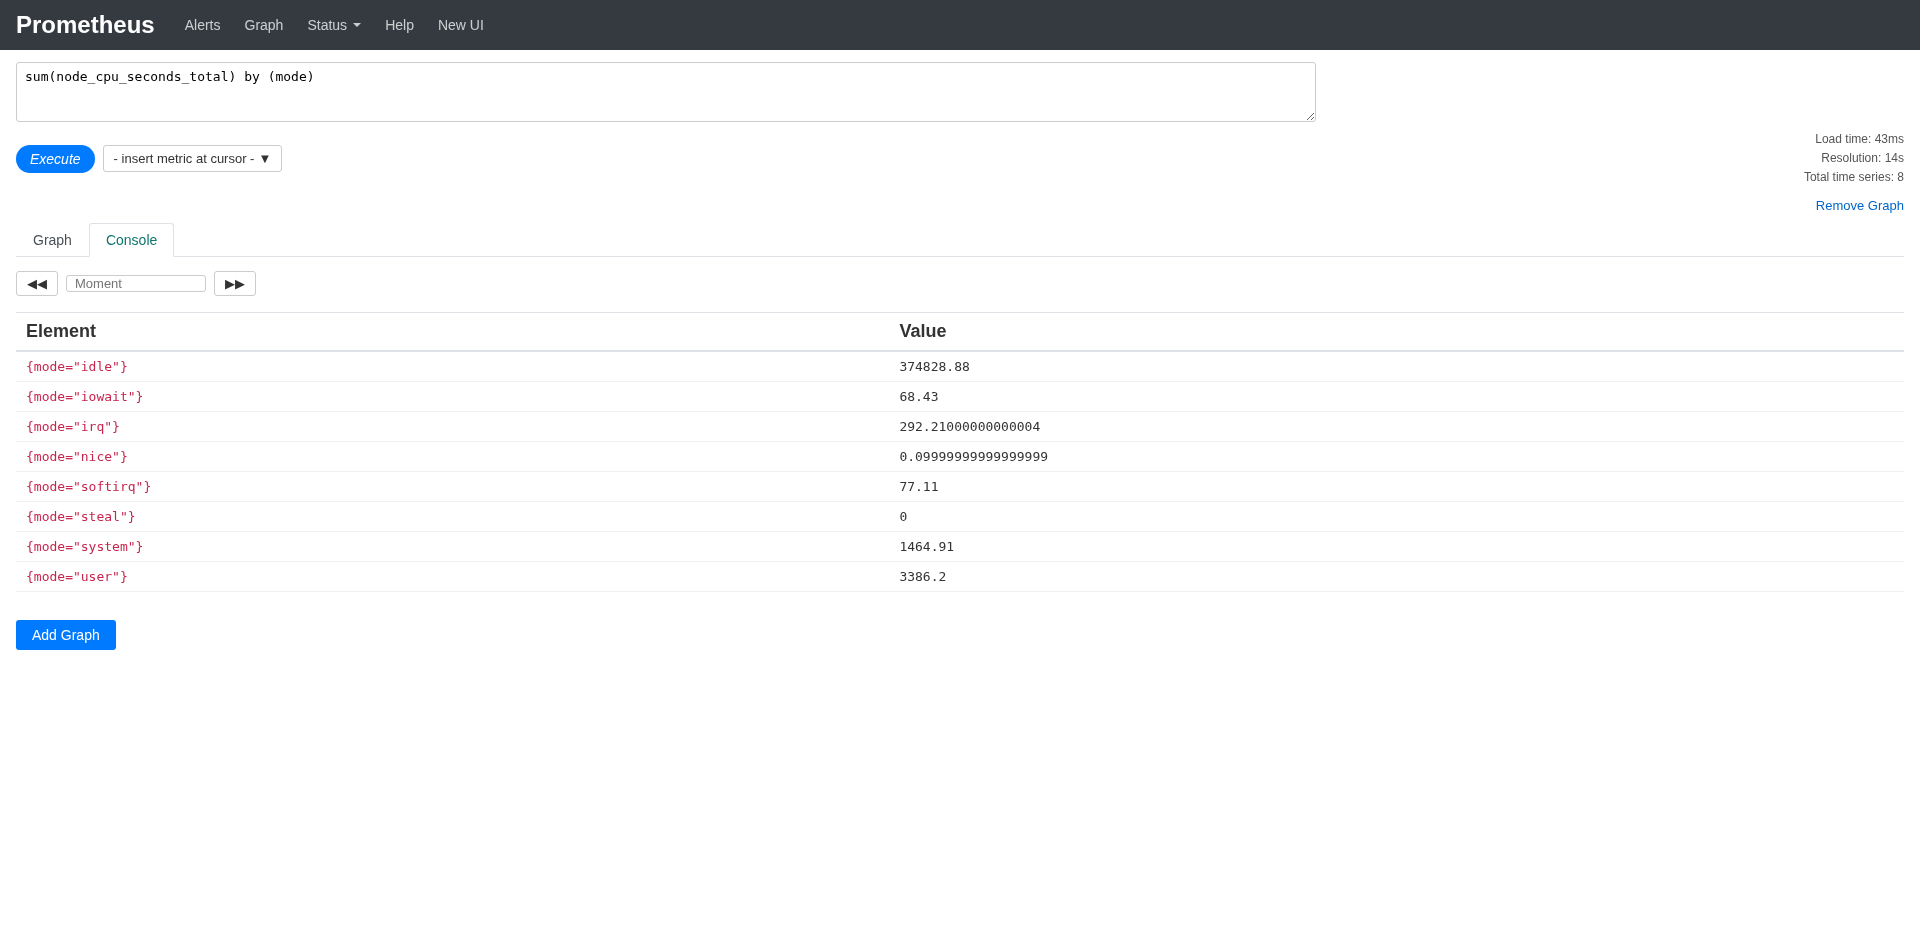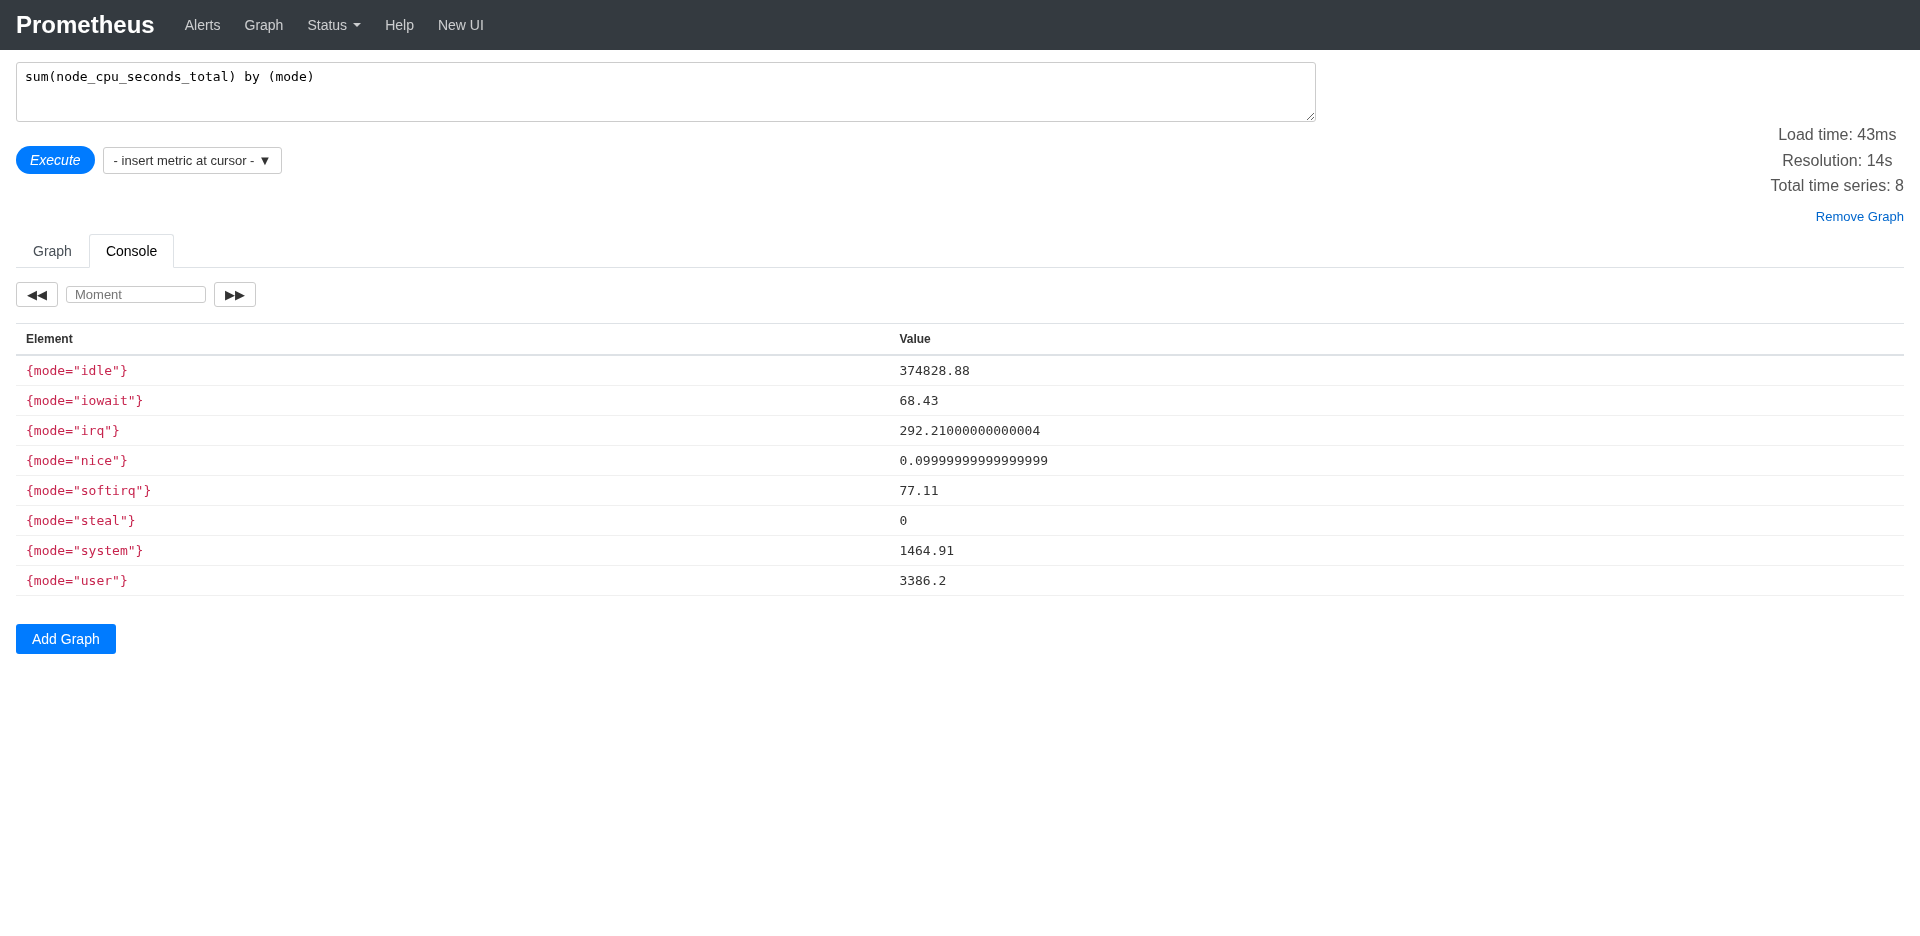--- a/index.html
+++ b/index.html
@@ -69,20 +69,21 @@
       color: #0066cc;
       text-decoration: none;
       font-size: 13px;
       cursor: pointer;
     }
 
     
     .query-area {
       display: flex;
       flex-direction: column;
+      gap: 8px;
       margin-bottom: 10px;
     }
     .query-textarea {
       width: 100%;
       max-width: 1300px;
       height: 60px;
       border: 1px solid #ccc;
       border-radius: 3px;
       padding: 6px 8px;
       font-size: 13px;
@@ -97,22 +98,22 @@
       justify-content: space-between;
     }
     .query-controls-left {
       display: flex;
       align-items: center;
       gap: 8px;
     }
 
     
     .stats {
-      text-align: center;
-      font-size: 16px;
+      text-align: right;
+      font-size: 12px;
       color: #555;
       line-height: 1.6;
     }
 
     
     .btn-execute {
       background-color: #007bff;
       color: #fff;
       border: none;
       border-radius: 14px;
@@ -155,21 +156,21 @@
     .tab {
       padding: 8px 16px;
       cursor: pointer;
       font-size: 14px;
       color: #495057;
       border: 1px solid transparent;
       border-radius: 3px 3px 0 0;
       margin-bottom: -1px;
     }
     .tab.active {
-      color: #000000;
+      color: #0f766e;
       background: #fff;
       border-color: #dee2e6 #dee2e6 #fff;
     }
 
     
     .console-controls {
       display: flex;
       align-items: center;
       gap: 8px;
       margin-bottom: 16px;
@@ -200,21 +201,21 @@
       font-size: 13px;
     }
     .results-table thead tr {
       border-top: 1px solid #dee2e6;
       border-bottom: 2px solid #dee2e6;
     }
     .results-table th {
       text-align: left;
       padding: 8px 10px;
       font-weight: 600;
-      font-size: 12px;
+      font-size: 18px;
     }
     .results-table td {
       padding: 7px 10px;
       border-bottom: 1px solid #f0f0f0;
     }
     .element-cell { color: #c7254e; font-family: monospace; }
     .value-cell { font-family: monospace; }
 
     
     .add-graph-section { margin-top: 28px; }

